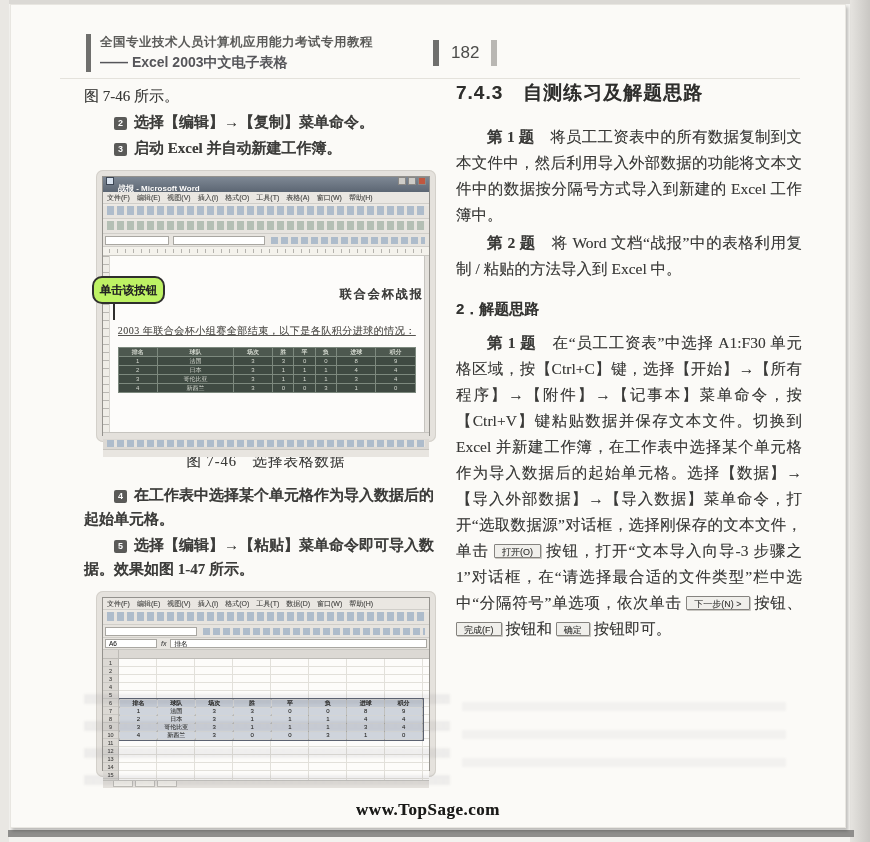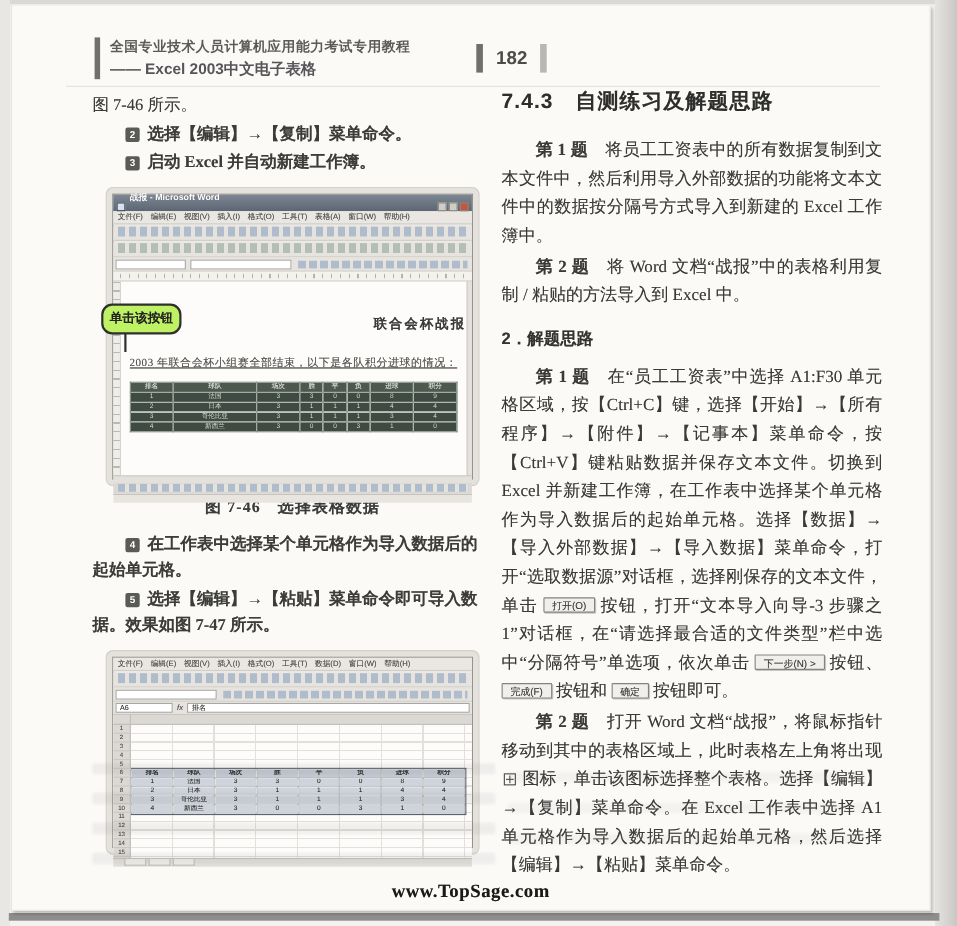--- a/index.html
+++ b/index.html
@@ -16,44 +16,44 @@
           box-shadow:2px 3px 3px rgba(0,0,0,.22), 0 0 0 1px #e8e6e1 inset; }
 
   
   .header { position:absolute; left:76px; top:30px; width:700px; height:44px; }
   .header-title { float:left; border-left:5px solid #6f6f6d; padding-left:9px; }
   .ht1 { font-family:"Liberation Sans",sans-serif; font-size:12.5px; font-weight:bold; color:#5b5b59; letter-spacing:.5px; }
   .ht2 { font-family:"Liberation Sans",sans-serif; font-size:14px; font-weight:bold; color:#56565a; margin-top:3px; }
   .pagenum-group { float:left; margin-left:60px; margin-top:6px; display:flex; align-items:center; }
   .bar { display:inline-block; width:6px; height:26px; }
   .bar.dark { background:#6f6f6d; } .bar.light { background:#b9b7b3; }
-  .pn { font-family:"Liberation Sans",sans-serif; font-size:17px; font-weight:bold; color:#4c4c4a; padding:0 12px; }
+  .pn { font-family:"Liberation Sans",sans-serif; font-size:17px; font-weight:normal; color:#4c4c4a; padding:0 12px; }
   .header-rule { position:absolute; left:50px; top:74px; width:740px; height:1px; background:#e4e2dc; }
 
   
   .col-left  { position:absolute; left:74px; top:80px; width:364px; font-size:15px; line-height:24px; }
   .col-right { position:absolute; left:446px; top:68px; width:346px; font-size:15.5px; line-height:26px; text-align:justify; }
   .col-left, .col-right { text-shadow:0 0 .4px rgba(58,58,56,.45); }
 
   .lead { text-indent:0; }
   p.step { text-indent:2em; font-weight:600; color:#3c3c3a; margin-top:2px; }
   .stepnum { display:inline-block; width:13px; height:13px; background:#5a5a58; color:#fff;
              font-family:"Liberation Sans",sans-serif; font-size:9px; line-height:13px; text-align:center;
              border-radius:2px; margin-right:7px; vertical-align:1px; text-indent:0; }
 
   
   .fig-panel { background:#e5e2dd; border-radius:7px; margin:10px 2px 0 12px; padding:6px;
                box-shadow:0 0 0 1px #d3d0ca inset; }
   .f46 { width:340px; height:272px; }
   .f47 { width:340px; height:186px; }
-  .fig-caption { text-align:center; font-size:14.5px; color:#3c3c3a; letter-spacing:1px; margin:7px 0 10px; font-weight:700; }
+  .fig-caption { text-align:center; font-size:14.5px; color:#3c3c3a; letter-spacing:1px; margin:7px 0 10px; font-weight:400; }
 
   .win { position:relative; width:100%; height:100%; background:#ece9e4; border:1px solid #94928d; filter:blur(.3px); }
 
-  .titlebar { height:15px; background:linear-gradient(#7e8894,#5c6673); display:flex; align-items:flex-end; padding:0 3px; }
+  .titlebar { height:15px; background:linear-gradient(#7e8894,#5c6673); display:flex; align-items:flex-start; padding:0 3px; }
   .tb-icon { width:8px; height:8px; background:#d8e2ee; border:1px solid #3c4654; margin-right:4px; }
   .tb-text { color:#fff; font-family:"Liberation Sans",sans-serif; font-size:8px; font-weight:bold; flex:1; white-space:nowrap; overflow:hidden; }
   .winbtns { display:flex; gap:2px; }
   .wb { width:8px; height:8px; background:#cfcdc8; border:1px solid #8a8885; }
   .wb.close { background:#c0573f; }
 
   .menubar { height:12px; background:#eae7e2; border-bottom:1px solid #d0cec9; display:flex; align-items:center;
              padding:0 4px; overflow:hidden; white-space:nowrap; }
   .menu-item { font-family:"Liberation Sans",sans-serif; font-size:7px; color:#4c4c4a; margin-right:7px; }
 
@@ -263,21 +263,21 @@
         <div class="hscroll"></div>
         <div class="drawbar">
             <div class="icons small"></div>
           </div>
         <div class="statusbar"></div>
       </div>
     </div>
     <div class="fig-caption">图 7-46　选择表格数据</div>
 
     <p class="step"><span class="stepnum">4</span><span>在工作表中选择某个单元格作为导入数据后的起始单元格。</span></p>
-    <p class="step"><span class="stepnum">5</span><span>选择【编辑】→【粘贴】菜单命令即可导入数据。效果如图 7-47 所示。</span></p>
+    <p class="step"><span class="stepnum">5</span><span>选择【编辑】→【粘贴】菜单命令即可导入数据。效果如图 1-47 所示。</span></p>
 
     <div class="fig-panel f47">
       <div class="win excel-win">
         <div class="menubar xl">
             <span class="menu-item">文件(F)</span>
             <span class="menu-item">编辑(E)</span>
             <span class="menu-item">视图(V)</span>
             <span class="menu-item">插入(I)</span>
             <span class="menu-item">格式(O)</span>
             <span class="menu-item">工具(T)</span>
@@ -392,24 +392,19 @@
       <span class="runin">第 1 题</span><span>　在“员工工资表”中选择 A1:F30 单元格区域，按【Ctrl+C】键，选择【开始】→【所有程序】→【附件】→【记事本】菜单命令，按【Ctrl+V】键粘贴数据并保存文本文件。切换到 Excel 并新建工作簿，在工作表中选择某个单元格作为导入数据后的起始单元格。选择【数据】→【导入外部数据】→【导入数据】菜单命令，打开“选取数据源”对话框，选择刚保存的文本文件，单击</span>
       <span class="ibtn">打开(O)</span>
       <span>按钮，打开“文本导入向导-3 步骤之 1”对话框，在“请选择最合适的文件类型”栏中选中“分隔符号”单选项，依次单击</span>
       <span class="ibtn">下一步(N) &gt;</span>
       <span>按钮、</span>
       <span class="ibtn">完成(F)</span>
       <span>按钮和</span>
       <span class="ibtn">确定</span>
       <span>按钮即可。</span>
     </p>
-    <p class="body">
-      <span class="runin">第 2 题</span><span>　打开 Word 文档“战报”，将鼠标指针移动到其中的表格区域上，此时表格左上角将出现</span>
-      <span class="handle-icon"></span>
-      <span>图标，单击该图标选择整个表格。选择【编辑】→【复制】菜单命令。在 Excel 工作表中选择 A1 单元格作为导入数据后的起始单元格，然后选择【编辑】→【粘贴】菜单命令。</span>
-    </p>
   </div>
 
   <div class="bleed bleed-left"></div>
   <div class="bleed bleed-right"></div>
 
   <div class="watermark">www.TopSage.com</div>
 </div>
 
 </body></html>

